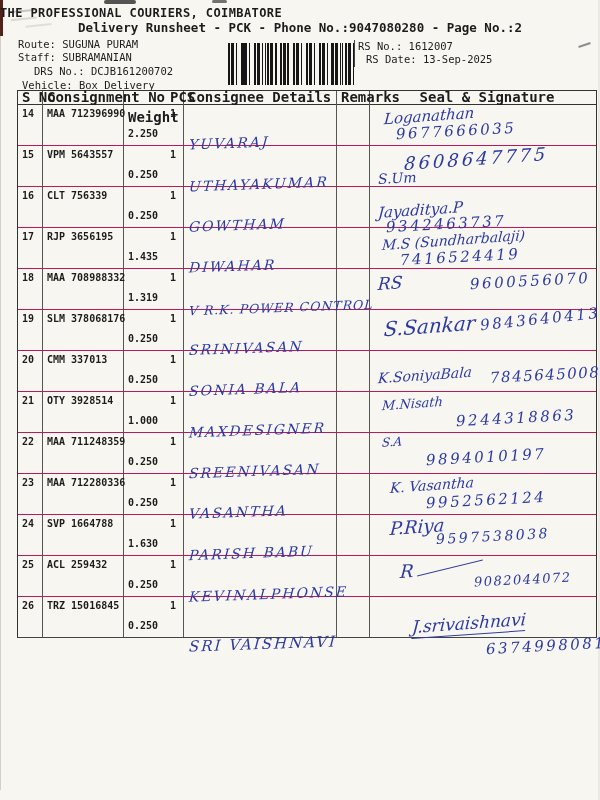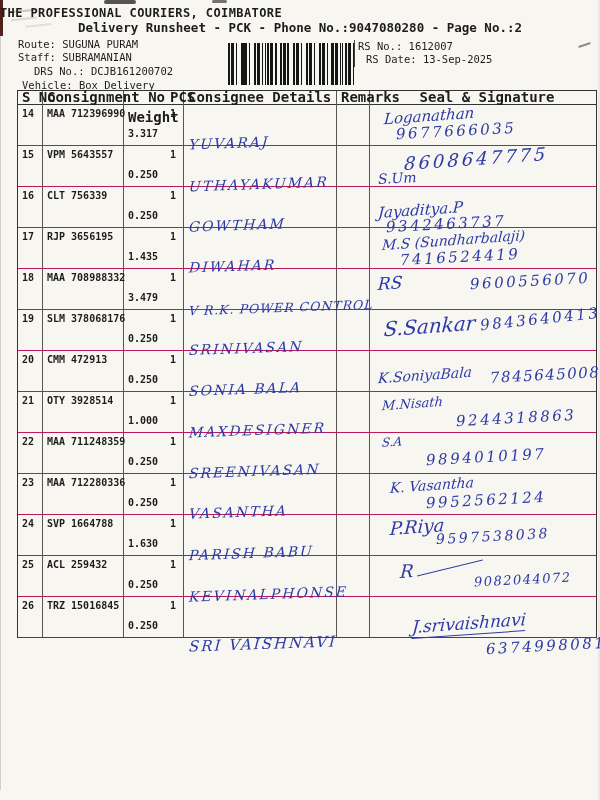--- a/index.html
+++ b/index.html
@@ -125,21 +125,21 @@
       <div class="cell c-weight">Weight</div>
       <div class="cell">PCS</div>
       <div class="cell">Consignee Details</div>
       <div class="cell">Remarks</div>
       <div class="cell c-sig">Seal &amp; Signature</div>
     </div>
     <div>
         <div class="grid grid-row">
       <div class="cell">14</div>
       <div class="cell">MAA 712396990</div>
-      <div class="cell c-weight">3.317</div>
+      <div class="cell c-weight">2.250</div>
       <div class="cell">1</div>
       <div class="cell">
         <span class="hw consignee-hw">YUVARAJ</span>
       </div>
       <div class="cell"></div>
       <div class="cell">
         <span class="hw sig-a">Loganathan</span>
         <span class="hw sig-b">9677666035</span>
       </div>
     </div>
@@ -181,21 +181,21 @@
       </div>
       <div class="cell"></div>
       <div class="cell">
         <span class="hw sig-a">M.S (Sundharbalaji)</span>
         <span class="hw sig-b">7416524419</span>
       </div>
     </div>
         <div class="grid grid-row">
       <div class="cell">18</div>
       <div class="cell">MAA 708988332</div>
-      <div class="cell c-weight">3.479</div>
+      <div class="cell c-weight">1.319</div>
       <div class="cell">1</div>
       <div class="cell">
         <span class="hw consignee-hw">V R.K. POWER CONTROL</span>
       </div>
       <div class="cell"></div>
       <div class="cell">
         <span class="hw sig-a">RS</span>
         <span class="hw sig-b">9600556070</span>
       </div>
     </div>
@@ -208,21 +208,21 @@
         <span class="hw consignee-hw">SRINIVASAN</span>
       </div>
       <div class="cell"></div>
       <div class="cell">
         <span class="hw sig-a">S.Sankar</span>
         <span class="hw sig-b">9843640413</span>
       </div>
     </div>
         <div class="grid grid-row">
       <div class="cell">20</div>
-      <div class="cell">CMM 472913</div>
+      <div class="cell">CMM 337013</div>
       <div class="cell c-weight">0.250</div>
       <div class="cell">1</div>
       <div class="cell">
         <span class="hw consignee-hw">SONIA BALA</span>
       </div>
       <div class="cell"></div>
       <div class="cell">
         <span class="hw sig-a">K.SoniyaBala</span>
         <span class="hw sig-b">7845645008</span>
       </div>

